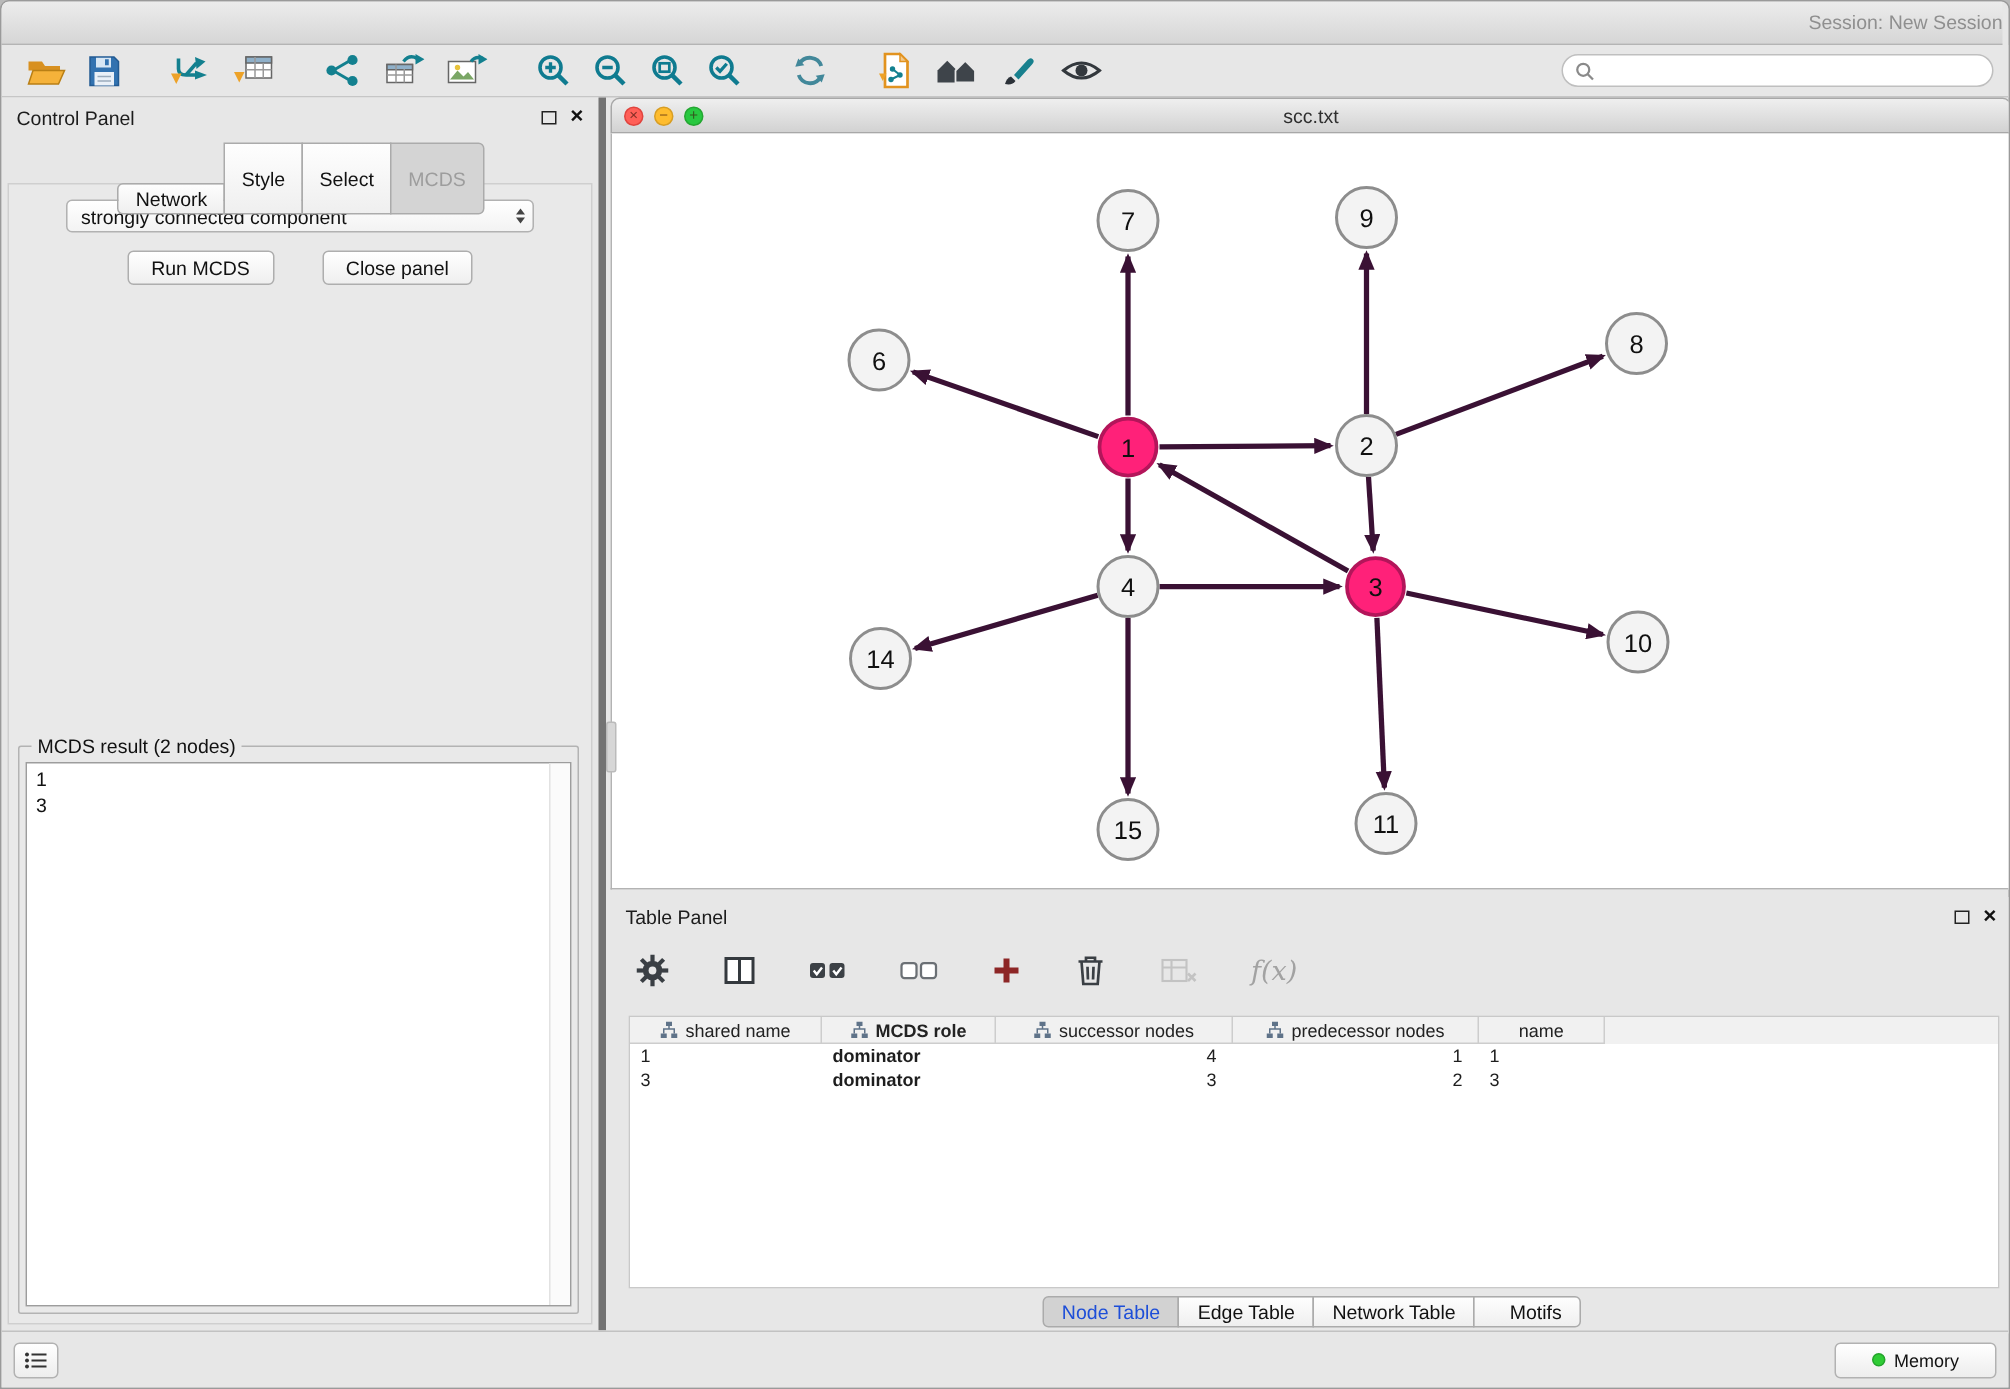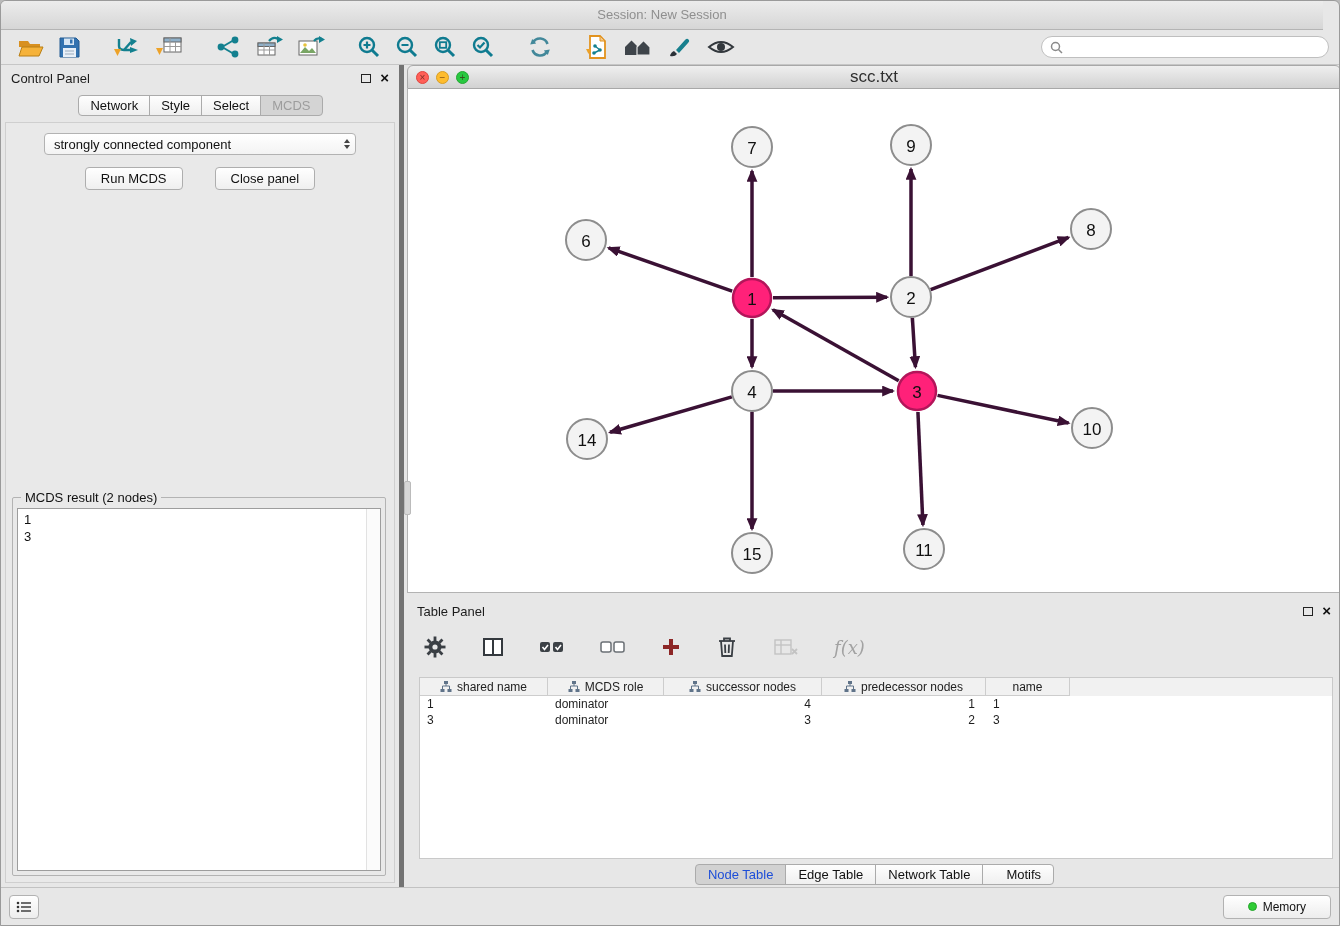--- a/index.html
+++ b/index.html
@@ -1,70 +1,70 @@
 <!DOCTYPE html>
 <html><head>
 <meta charset="utf-8">
 <style>
   html,body{margin:0;padding:0;}
   body{width:1340px;height:926px;font-family:"Liberation Sans",sans-serif;background:#b9b9b9;}
   .app{position:relative;width:1340px;height:926px;background:#e7e7e7;border-radius:6px 6px 0 0;overflow:hidden;box-sizing:border-box;border:1px solid #9a9a9a;}
   
-  .titlebar{position:absolute;top:0;left:0;right:16px;height:28px;background:linear-gradient(#ececec,#d6d6d6);border-bottom:1px solid #b4b4b4;text-align:center;line-height:28px;font-size:13px;color:#8f8f8f;}
+  .titlebar{position:absolute;top:0;left:0;right:4px;height:28px;background:linear-gradient(#ececec,#d6d6d6);border-bottom:1px solid #b4b4b4;text-align:right;line-height:28px;font-size:13px;color:#8f8f8f;}
   
   .toolbar{position:absolute;top:29px;left:0;right:0;height:34px;display:flex;align-items:center;padding:0 10px;border-bottom:1px solid #c6c6c6;background:#e7e7e7;}
   .tbtn{background:none;border:none;padding:2px 4px;margin:0 3px;cursor:pointer;display:flex;align-items:center;justify-content:center;}
   .tsep{width:18px;height:1px;}
   .search{margin-left:auto;width:288px;height:22px;border:1px solid #bfbfbf;border-radius:11px;background:#fff;display:flex;align-items:center;padding:0 8px;gap:5px;box-sizing:border-box;}
   .search input{border:none;outline:none;flex:1;font-size:12px;background:transparent;font-family:"Liberation Sans",sans-serif;}
   
   .panel-header{height:26px;display:flex;align-items:center;padding:0 10px;font-size:13px;color:#1c1c1c;}
   .ph-icons{margin-left:auto;display:flex;gap:9px;align-items:center;}
   .float-icon{width:8px;height:7px;border:1.5px solid #222;display:inline-block;}
   .close-x{font-size:15px;font-weight:bold;color:#111;line-height:14px;}
   
   .control-panel{position:absolute;top:64px;left:0;width:403px;bottom:38px;background:#e7e7e7;border-right:5px solid #737373;box-sizing:border-box;}
   .cp-tabs{display:flex;justify-content:center;margin-top:4px;position:relative;z-index:2;}
   .cp-tab{font-size:13px;padding:2px 11px;border:1px solid #ababab;background:linear-gradient(#fefefe,#efefef);margin-right:-1px;cursor:pointer;font-family:"Liberation Sans",sans-serif;color:#111;}
-  .cp-tab:first-child{border-radius:4px 0 0 4px;}
+  .cp-tab:first-child{border-radius:4px 0 0 4px;margin-top:27px;}
   .cp-tab:last-child{border-radius:0 4px 4px 0;}
   .cp-tab.active{background:#d4d4d4;color:#9d9d9d;}
   .cp-content{position:absolute;top:57px;left:4px;right:4px;bottom:4px;background:#e9e9e9;border:1px solid #cfcfcf;}
   .opt-label{text-align:center;margin-top:16px;font-size:13px;color:#111;}
   .dropdown{margin:10px auto 0;width:312px;height:22px;border:1px solid #b2b2b2;border-radius:4px;background:linear-gradient(#ffffff,#f3f3f3);display:flex;align-items:center;padding:0 5px 0 9px;font-size:13px;box-sizing:border-box;cursor:pointer;color:#111;}
   .stepper{margin-left:auto;display:flex;flex-direction:column;align-items:center;gap:2px;}
   .arr-up{width:0;height:0;border-left:3.5px solid transparent;border-right:3.5px solid transparent;border-bottom:4.5px solid #444;}
   .arr-down{width:0;height:0;border-left:3.5px solid transparent;border-right:3.5px solid transparent;border-top:4.5px solid #444;}
   .btn-row{display:flex;justify-content:center;gap:32px;margin-top:12px;}
   .btn{font-size:13px;padding:3px 15px;border:1px solid #aeaeae;border-radius:4px;background:linear-gradient(#ffffff,#efefef);cursor:pointer;font-family:"Liberation Sans",sans-serif;color:#111;}
   .result-box{position:absolute;left:6px;right:8px;top:374px;bottom:6px;border:1px solid #b3b3b3;border-radius:2px;}
   .result-legend{position:absolute;top:-8px;left:8px;background:#e9e9e9;padding:0 4px;font-size:13px;color:#111;}
   .result-area{position:absolute;left:4px;right:4px;top:10px;bottom:4px;background:#fff;border:1px solid #9d9d9d;font-size:13px;line-height:17px;padding:2px 6px;box-sizing:border-box;color:#111;}
   .result-scrollbar{position:absolute;top:0;right:0;bottom:0;width:13px;border-left:1px solid #e2e2e2;background:#fbfbfb;}
   
   .network-window{position:absolute;left:406px;top:64px;width:934px;height:528px;}
   .net-titlebar{position:relative;height:24px;background:linear-gradient(#efefef,#d2d2d2);border:1px solid #a8a8a8;border-radius:6px 6px 0 0;display:flex;align-items:center;padding:0 8px;box-sizing:border-box;}
-  .net-title{position:absolute;left:0;right:0;text-align:center;font-size:17px;color:#2e2e2e;}
+  .net-title{position:absolute;left:0;right:0;text-align:center;font-size:13px;color:#2e2e2e;}
   .tl{width:13px;height:13px;border-radius:50%;margin-right:7px;font-size:10px;line-height:12px;text-align:center;color:rgba(60,20,10,0.65);z-index:1;box-sizing:border-box;cursor:pointer;}
   .tl.red{background:#ff5f57;border:1px solid #e0443e;}
   .tl.yellow{background:#febc2e;border:1px solid #d89e24;}
   .tl.green{background:#28c840;border:1px solid #24a732;}
   .net-canvas{position:absolute;top:24px;left:0;right:0;bottom:0;background:#fff;border:1px solid #b3b3b3;border-top:none;box-sizing:border-box;}
   .splitter-handle{position:absolute;left:-4px;top:392px;width:5px;height:32px;background:#d7d7d7;border:1px solid #bbb;border-radius:2px;}
   
   .table-panel{position:absolute;left:406px;top:597px;width:934px;height:291px;background:#e7e7e7;box-sizing:border-box;}
   .tp-toolbar{position:absolute;top:26px;left:0;right:0;height:46px;display:flex;align-items:center;gap:35px;padding:0 16px;}
   .tp-icon{background:none;border:none;padding:0;cursor:pointer;display:flex;align-items:center;}
   .fx{font-family:"DejaVu Serif",serif;font-style:italic;font-size:18px;color:#a2a2a2;}
   .tp-table{position:absolute;left:12px;right:8px;top:79px;bottom:30px;background:#fff;border:1px solid #c9c9c9;overflow:hidden;font-size:12px;box-sizing:border-box;}
   .thead{display:flex;height:18px;background:#f1f1f1;}
   .th{display:flex;align-items:center;justify-content:center;gap:5px;border-right:1px solid #cdcdcd;border-bottom:1px solid #cdcdcd;box-sizing:border-box;color:#222;cursor:pointer;text-align:right;}
   .trow{display:flex;height:16px;line-height:16px;color:#1e1e1e;cursor:pointer;}
   .td{box-sizing:border-box;padding:0 7px;overflow:hidden;white-space:nowrap;}
-  .w1{width:128px;} .w2{width:116px;} .w3{width:158px;} .w4{width:164px;} .w5{width:84px;}
+  .w1{width:128px;} .w2{width:116px;font-weight:bold;} .w3{width:158px;} .w4{width:164px;} .w5{width:84px;}
   .num{text-align:right;padding-right:11px;}
   .tp-tabs{position:absolute;bottom:4px;left:0;right:0;display:flex;justify-content:center;}
   .tp-tab{font-size:13px;padding:2px 12px;border:1px solid #ababab;background:linear-gradient(#fefefe,#efefef);margin-right:-1px;cursor:pointer;font-family:"Liberation Sans",sans-serif;color:#111;}
   .tp-tab:first-child{border-radius:4px 0 0 4px;}
   .tp-tab:last-child{border-radius:0 4px 4px 0;padding-left:23px;}
   .tp-tab.active{background:#d2d2d2;color:#1d4ed8;}
   
   .statusbar{position:absolute;left:0;right:0;bottom:0;height:38px;border-top:1px solid #c2c2c2;display:flex;align-items:center;padding:0 8px;background:#e7e7e7;box-sizing:border-box;}
   .list-btn{width:30px;height:24px;border:1px solid #b2b2b2;border-radius:4px;background:linear-gradient(#ffffff,#ededed);display:flex;align-items:center;justify-content:center;cursor:pointer;}
   .memory-btn{margin-left:auto;height:24px;border:1px solid #b2b2b2;border-radius:4px;background:linear-gradient(#ffffff,#ededed);display:flex;align-items:center;gap:6px;padding:0 24px;font-size:12px;cursor:pointer;font-family:"Liberation Sans",sans-serif;color:#111;}

